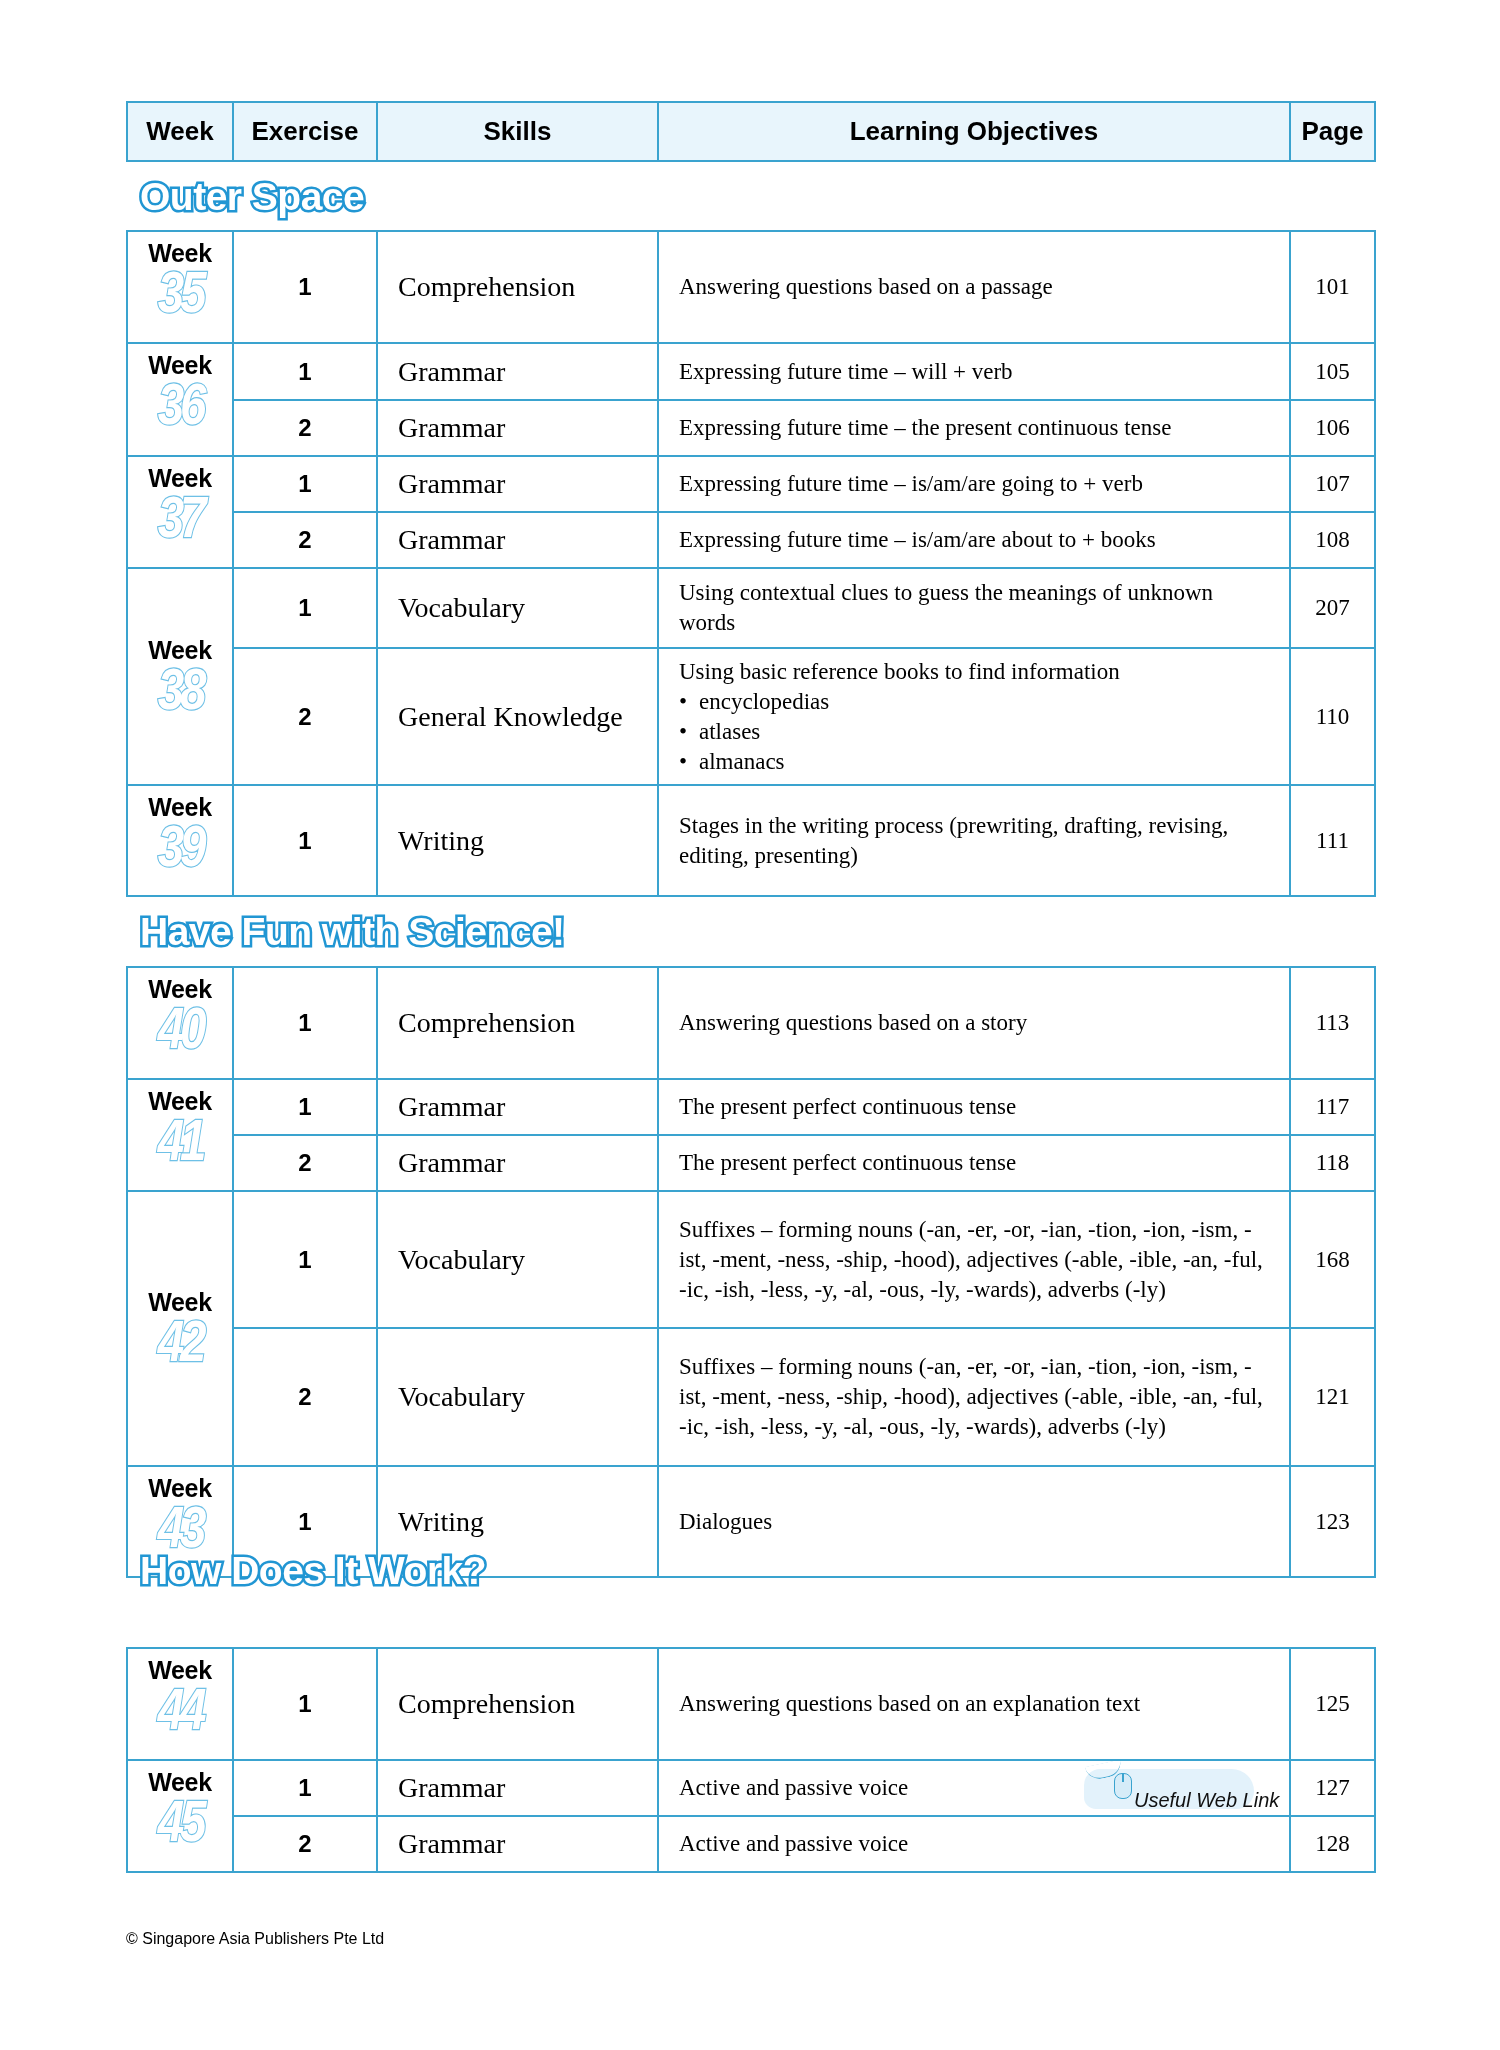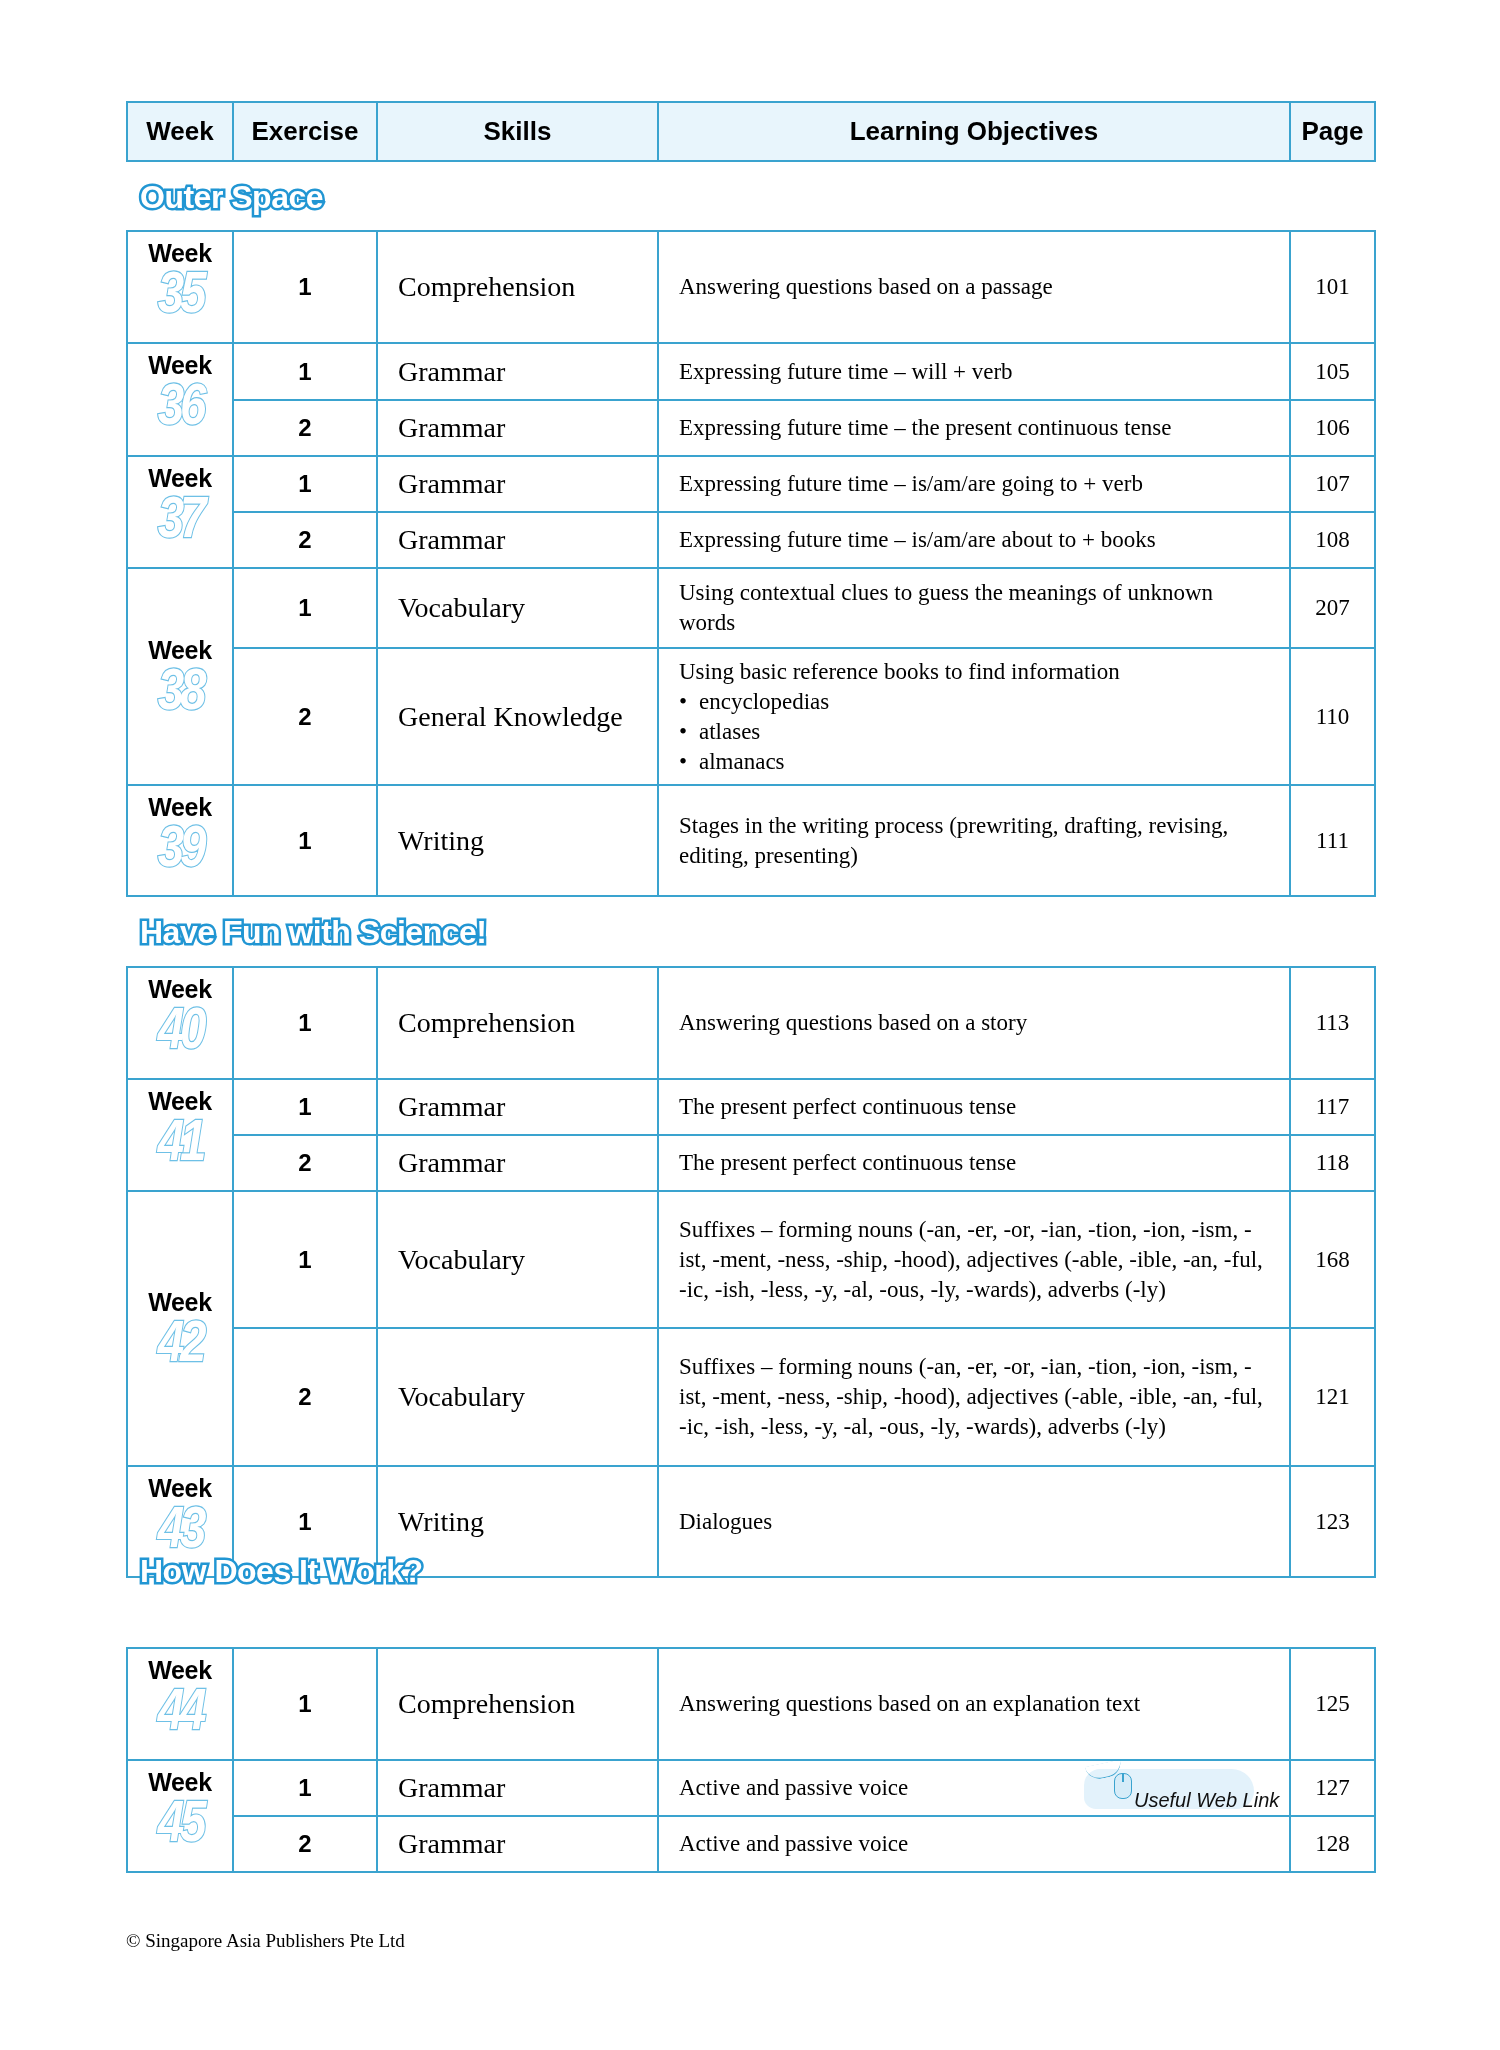--- a/index.html
+++ b/index.html
@@ -15,28 +15,28 @@
   .week-cell { text-align:center; }
   .week-label { display:block; font-family:"Liberation Sans", sans-serif; font-weight:bold; font-size:25px; line-height:26px; color:#000; letter-spacing:-0.3px; }
   .week-num { display:block; font-family:"Liberation Sans", sans-serif; font-weight:bold; font-style:italic; font-size:58px; line-height:56px; color:#ffffff; -webkit-text-stroke:2.4px #6ec0e6; paint-order:stroke fill; letter-spacing:-5px; transform:scaleX(0.82); margin-top:-2px; }
   .ex-cell { text-align:center; font-family:"Liberation Sans", sans-serif; font-weight:bold; font-size:24px; color:#000; }
   .skill-cell { font-family:"Liberation Serif", serif; font-size:28px; color:#000; padding-left:20px !important; }
   .obj-cell { font-family:"Liberation Serif", serif; font-size:23px; line-height:30px; color:#000; padding:4px 16px 4px 20px !important; position:relative;margin-left:44px; }
   .page-cell { text-align:center; font-family:"Liberation Serif", serif; font-size:23px; color:#000; }
   .bullets { margin:0; padding:0; list-style:none; }
   .bullets li { padding-left:20px; position:relative; }
   .bullets li::before { content:"•"; position:absolute; left:0; top:0; }
-  .section-title { position:absolute; left:140px; font-family:"Liberation Sans", sans-serif; font-weight:bold; font-size:32px; color:#ffffff; -webkit-text-stroke:5px #2196d3; paint-order:stroke fill; letter-spacing:-0.5px; line-height:36px; }
+  .section-title { position:absolute; left:140px; font-family:"Liberation Sans", sans-serif; font-weight:bold; font-size:39px; color:#ffffff; -webkit-text-stroke:5px #2196d3; paint-order:stroke fill; letter-spacing:-0.5px; line-height:36px; }
   .weblink { position:absolute; right:30px; top:2px; width:175px; height:44px; }
   .weblink .blob { position:absolute; left:0; top:6px; width:170px; height:40px; background:#e3f2fb; border-radius:22px 30px 24px 16px; }
   .weblink .mouse { position:absolute; left:30px; top:10px; width:16px; height:24px; border:1.5px solid #3aa3cf; border-radius:8px; background:#d6ecf8; }
   .weblink .mouse::before { content:""; position:absolute; left:7px; top:0; width:1.5px; height:8px; background:#3aa3cf; }
   .weblink .cord { position:absolute; left:2px; top:0px; width:36px; height:14px; border-bottom:1.5px solid #3aa3cf; border-radius:0 0 20px 20px; transform:rotate(-12deg); }
   .weblink .label { position:absolute; left:50px; top:22px; font-family:"Liberation Sans", sans-serif; font-style:italic; font-size:20px; color:#111; white-space:nowrap; }
-  .footer { position:absolute; left:126px; top:1930px; font-family:Liberation Serif, serif; font-size:19px; color:#000; }
+  .footer { position:absolute; left:126px; top:1930px; font-family:Liberation Sans, sans-serif; font-size:16px; color:#000; }
 </style>
 </head>
 <body>
 
 <table class="grid" style="top:101px;">
   <colgroup>
       <col class="c-week">
       <col class="c-ex">
       <col class="c-skill">
       <col class="c-obj">

